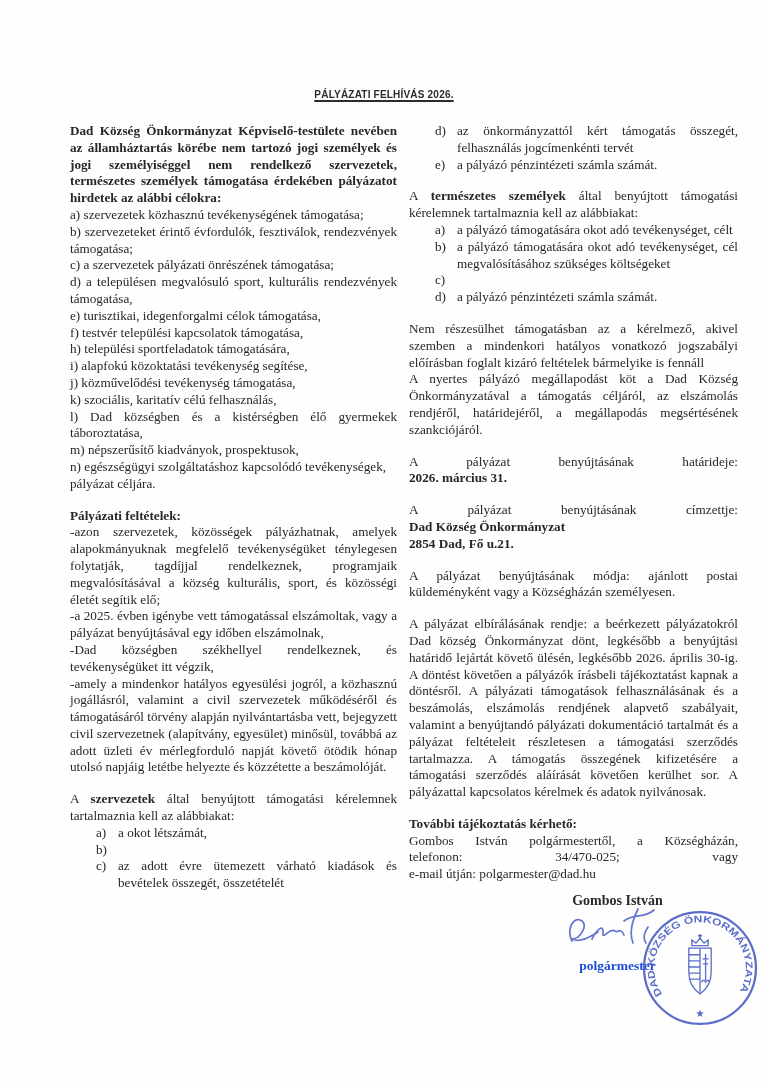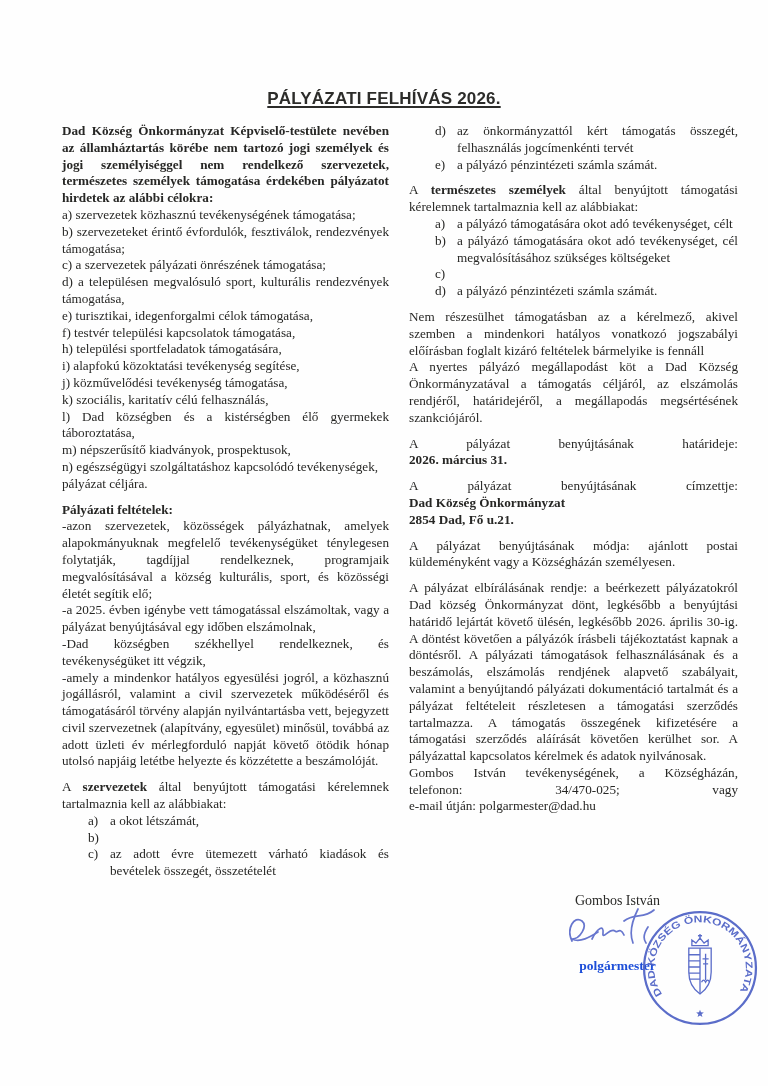--- a/index.html
+++ b/index.html
@@ -8,43 +8,43 @@
     background:#ffffff; overflow:hidden;
     font-family:"Liberation Serif", serif;
     color:#272725;
     -webkit-font-smoothing:antialiased;
   }
   .page { position:absolute; inset:0; background:#fefefe; }
   .title {
     position:absolute; top:89px; left:0; width:768px;
     text-align:center;
     font-family:"Liberation Sans", sans-serif;
-    font-weight:bold; font-size:17px; letter-spacing:.2px;
+    font-weight:bold; font-size:10px; letter-spacing:.2px;
     color:#2c2c2a;
   }
   .title span { text-decoration:underline; text-underline-offset:2px; text-decoration-thickness:1.5px; }
   .col {
     position:absolute; top:123px;
     font-size:13.2px; line-height:16.8px;
     text-align:justify;
   }
-  .col-left  { left:62px;  width:327px; }
+  .col-left  { left:70px;  width:327px; }
   .col-right { left:409px; width:329px; }
   .blk { margin:0; }
-  .gap { margin-top:9px; }
+  .gap { margin-top:15px; }
   .b { font-weight:bold; }
   .fj { text-align-last:justify; }
   .pl { text-align:left; text-align-last:left; }
   .li { display:flex; padding-left:26px; }
   .li .mk { flex:0 0 22px; }
   .li .lt { flex:1 1 auto; text-align:justify; }
   .sig-script { position:absolute; left:558px; top:901px; width:112px; height:52px; }
   .sig-name {
     position:absolute; left:545px; top:893px; width:145px;
-    text-align:center; font-weight:normal; font-size:14px; color:#2a2a28;
+    text-align:center; font-weight:bold; font-size:14px; color:#2a2a28;
   }
   .sig-role {
     position:absolute; left:545px; top:958px; width:145px;
     text-align:center; font-weight:bold; font-size:13.5px; color:#1d4ed8;
   }
   .stamp { position:absolute; left:641px; top:909px; width:118px; height:118px; opacity:.9; }
   .stamp text {
     font-family:"Liberation Sans", sans-serif;
     font-weight:bold; font-size:9.6px;
   }
@@ -116,21 +116,22 @@
       </div>
       <p class="blk gap"><span>Nem részesülhet támogatásban az a kérelmező, akivel szemben a mindenkori hatályos vonatkozó jogszabályi előírásban foglalt kizáró feltételek bármelyike is fennáll</span></p>
       <p class="blk"><span>A nyertes pályázó megállapodást köt a Dad Község Önkormányzatával a támogatás céljáról, az elszámolás rendjéről, határidejéről, a megállapodás megsértésének szankciójáról.</span></p>
       <p class="blk gap fj"><span>A pályázat benyújtásának határideje:</span></p>
       <p class="blk"><span class="b">2026. március 31.</span></p>
       <p class="blk gap fj"><span>A pályázat benyújtásának címzettje:</span></p>
       <p class="blk"><span class="b">Dad Község Önkormányzat</span></p>
       <p class="blk"><span class="b">2854 Dad, Fő u.21.</span></p>
       <p class="blk gap"><span>A pályázat benyújtásának módja: ajánlott postai küldeményként vagy a Községházán személyesen.</span></p>
       <p class="blk gap"><span>A pályázat elbírálásának rendje: a beérkezett pályázatokról Dad község Önkormányzat dönt, legkésőbb a benyújtási határidő lejártát követő ülésén, legkésőbb 2026. április 30-ig. A döntést követően a pályázók írásbeli tájékoztatást kapnak a döntésről. A pályázati támogatások felhasználásának és a beszámolás, elszámolás rendjének alapvető szabályait, valamint a benyújtandó pályázati dokumentáció tartalmát és a pályázat feltételeit részletesen a támogatási szerződés tartalmazza. A támogatás összegének kifizetésére a támogatási szerződés aláírását követően kerülhet sor. A pályázattal kapcsolatos kérelmek és adatok nyilvánosak.</span></p>
-      <p class="blk fj"><span>Gombos István tevékenységének, a Községházán,</span></p>
+      <p class="blk gap b"><span class="b">További tájékoztatás kérhető:</span></p>
+      <p class="blk fj"><span>Gombos István polgármestertől, a Községházán,</span></p>
       <p class="blk fj"><span>telefonon: 34/470-025; vagy</span></p>
       <p class="blk pl"><span>e-mail útján: polgarmester@dad.hu</span></p>
     </div>
 
   <svg class="sig-script" viewBox="0 0 112 52">
     <g fill="none" stroke="#5b6bca" stroke-width="1.7" stroke-linecap="round" stroke-linejoin="round" opacity="0.92">
       <path d="M14,40 C8,28 16,14 24,20 C30,25 22,38 14,38 C22,42 32,36 40,31"></path>
       <path d="M34,38 C40,26 46,24 45,32 C44,40 52,26 57,30 C59,33 62,25 66,34"></path>
       <path d="M80,8 C74,20 71,32 75,42"></path>
       <path d="M66,20 C76,12 86,18 96,9"></path>

